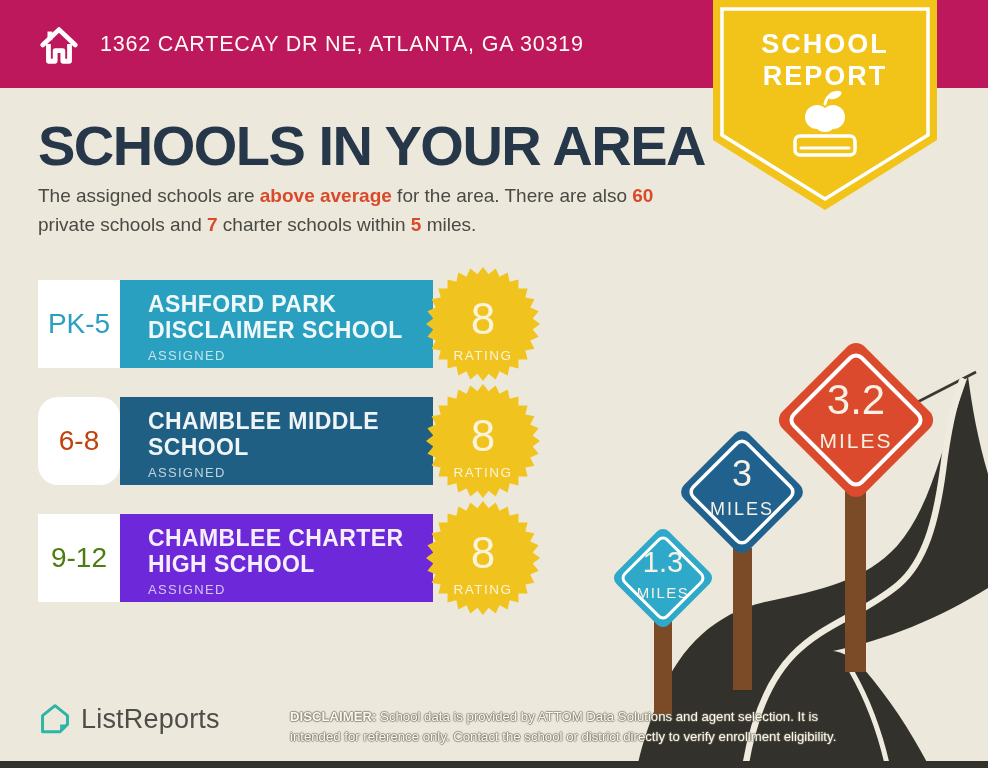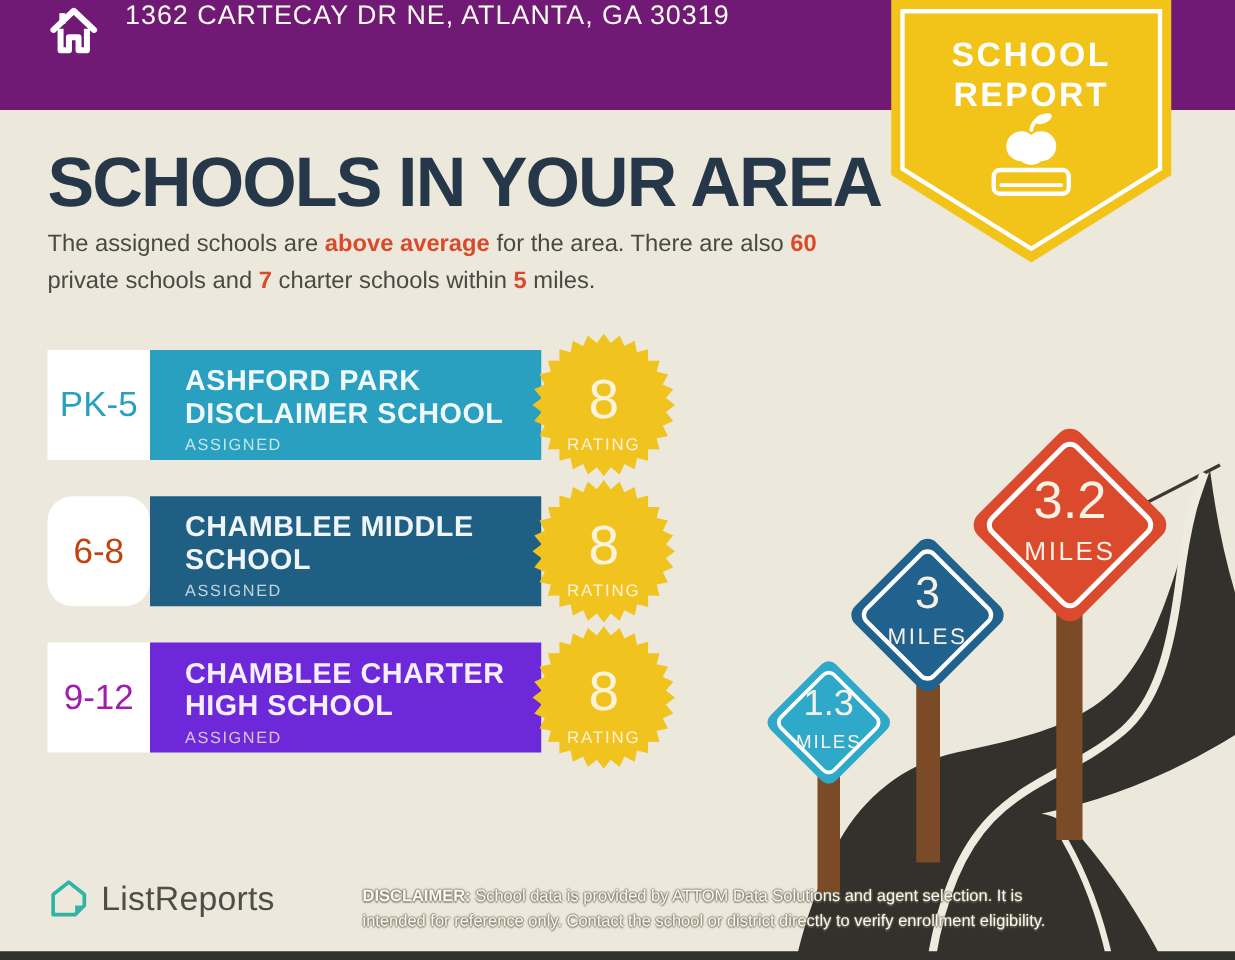--- a/index.html
+++ b/index.html
@@ -2,40 +2,40 @@
 <html><head>
 <meta charset="utf-8">
 <style>
   html,body{margin:0;padding:0;background:#fff;}
   *{box-sizing:border-box;}
   #canvas{
     position:relative;width:988px;height:768px;overflow:hidden;
     background:#ECE8DB;font-family:"Liberation Sans",sans-serif;
   }
   
-  .header{position:absolute;top:0;left:0;width:988px;height:88px;background:#701a75;display:flex;}
+  .header{position:absolute;top:0;left:0;width:988px;height:88px;background:#be185d;display:flex;align-items:center;}
   .home-ic{margin-left:36px;width:46px;height:46px;flex:0 0 auto;}
   .address{color:#FDFBF4;font-size:21.5px;letter-spacing:.8px;margin-left:18px;font-weight:400;}
   
   .badge{position:absolute;top:0;left:700px;width:250px;height:225px;z-index:5;}
   .badge text{font-family:"Liberation Sans",sans-serif;font-weight:bold;fill:#FFFFFF;}
   
   .title{position:absolute;left:38px;top:118px;font-size:56px;font-weight:bold;letter-spacing:-1.5px;color:#27374A;line-height:1.0;z-index:2;}
   .intro{position:absolute;left:38px;top:181px;width:660px;font-size:19px;line-height:29px;color:#4A4A44;z-index:2;}
   .intro b{color:#D9492A;font-weight:bold;}
   
   .row{position:absolute;left:38px;width:520px;height:68px;z-index:3;display:flex;}
   .grade-box{width:82px;height:88px;background:#FFFFFF;display:flex;align-items:center;justify-content:center;
              font-size:28px;flex:0 0 auto;}
   .bar{width:313px;height:88px;padding:12px 0 0 28px;flex:0 0 auto;}
   .bar .nm{color:rgba(255,255,255,.93);font-size:23px;font-weight:bold;letter-spacing:.4px;line-height:1.12;}
   .bar .st{color:rgba(255,255,255,.72);font-size:13px;letter-spacing:1.3px;margin-top:4px;}
   .g0{color:#2AA0C0;} .b0{background:#2AA0C0;}
   .g1{color:#c2410c;border-radius:20px;} .b1{background:#1E5F83;}
-  .g2{color:#a21caf;} .b2{background:#6d28d9;}
+  .g2{color:#4d7c0f;} .b2{background:#6d28d9;}
   .burst{position:absolute;left:385px;top:-16px;width:120px;height:120px;}
   .burst text{fill:#FBF3DB;font-family:"Liberation Sans",sans-serif;}
   
   .scene{position:absolute;top:0;left:0;width:988px;height:768px;z-index:1;}
   .scene text{font-family:"Liberation Sans",sans-serif;fill:#F6F1E4;}
   
   .brand{position:absolute;left:38px;top:702px;display:flex;align-items:center;z-index:4;}
   .brand .lr-ic{width:34px;height:34px;}
   .brand .lr-tx{margin-left:9px;font-size:27px;color:#4E4D48;letter-spacing:.2px;}
   .disclaimer{position:absolute;left:290px;top:707px;width:578px;font-size:13.2px;line-height:1.5;z-index:4;

